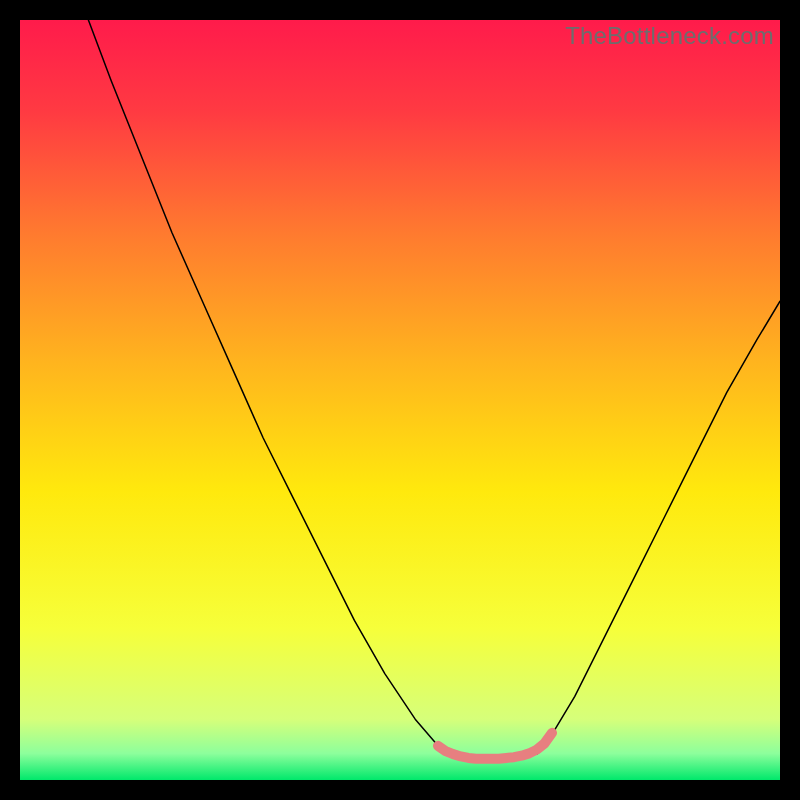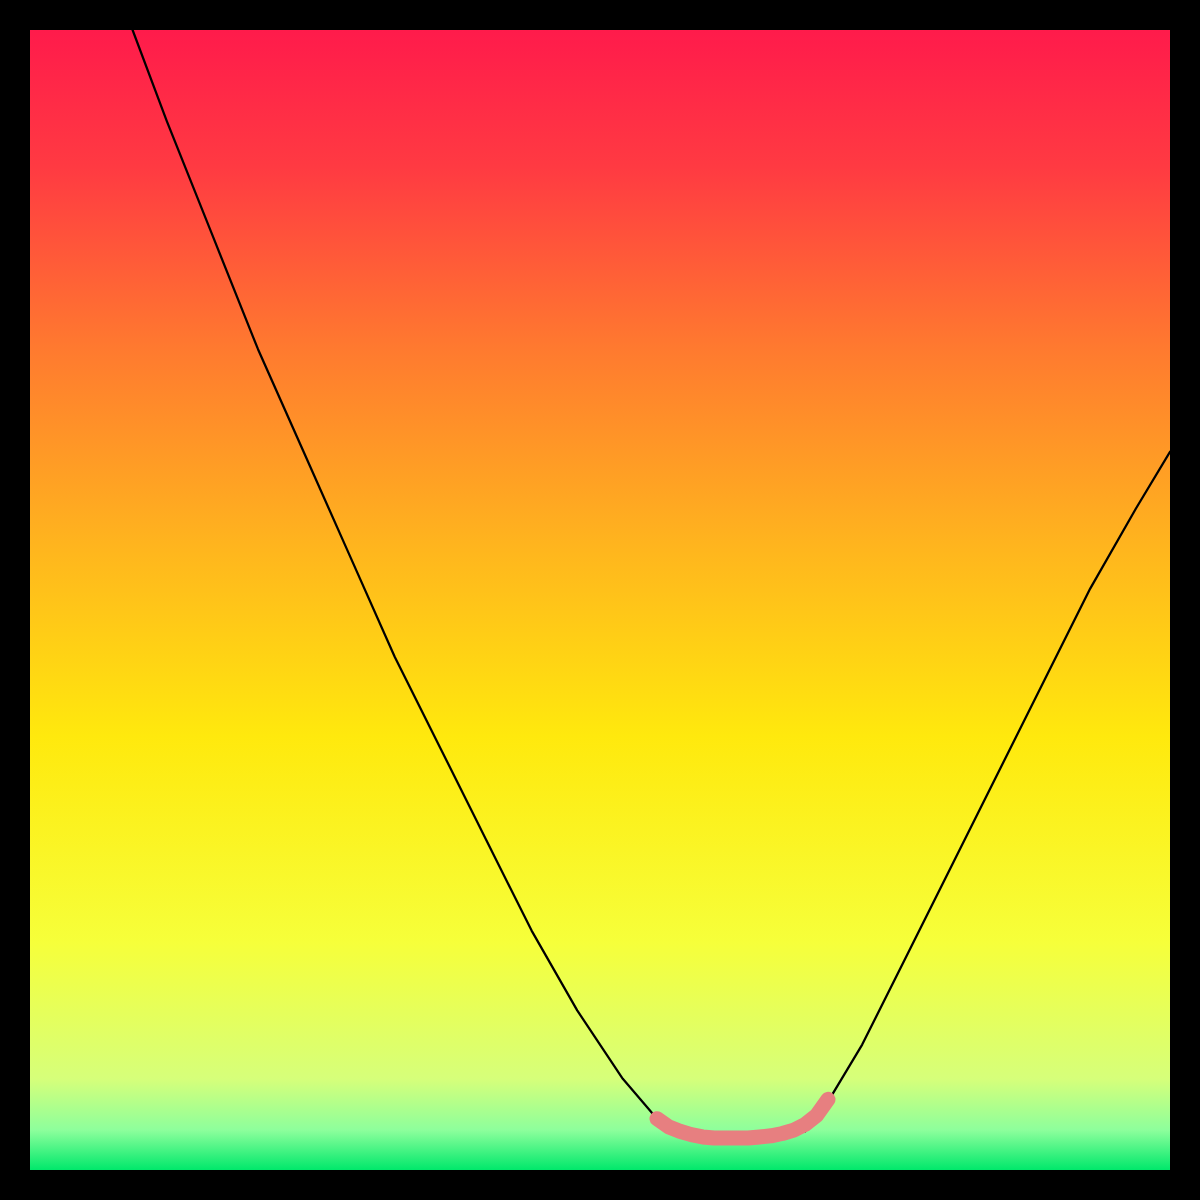--- a/index.html
+++ b/index.html
@@ -54,13 +54,14 @@
           <stop offset="100%" stop-color="#00e86b"></stop>
         </linearGradient>
     </defs>
     <rect x="0" y="0" width="760" height="760" fill="url(#bg-grad)"></rect>
     <g id="series-group">
         <path d="M68.40 0.00 L91.20 60.80 L121.60 136.80 L152.00 212.80 L182.40 281.20 L212.80 349.60 L243.20 418.00 L273.60 478.80 L304.00 539.60 L334.40 600.40 L364.80 653.60 L395.20 699.20 L418.00 725.80 L433.20 734.16" fill="none" stroke="#000000" stroke-width="1.5" stroke-linecap="round" stroke-linejoin="round"></path>
         <path d="M516.80 734.16 L532.00 714.40 L554.80 676.40 L585.20 615.60 L615.60 554.80 L646.00 494.00 L676.40 433.20 L706.80 372.40 L737.20 319.20 L760.00 281.20" fill="none" stroke="#000000" stroke-width="1.5" stroke-linecap="round" stroke-linejoin="round"></path>
         <path d="M418.00 725.80 L425.60 731.12 L433.20 734.16 L440.80 736.44 L448.40 737.96 L456.00 738.72 L463.60 738.72 L471.20 738.72 L478.80 738.72 L486.40 737.96 L494.00 737.20 L501.60 735.68 L509.20 733.40 L516.80 729.60 L524.40 723.52 L532.00 712.88" fill="none" stroke="#e77f80" stroke-width="10" stroke-linecap="round" stroke-linejoin="round"></path>
       </g>
   </svg>
+  <div class="watermark">TheBottleneck.com</div>
 </div>
 
 </body></html>

